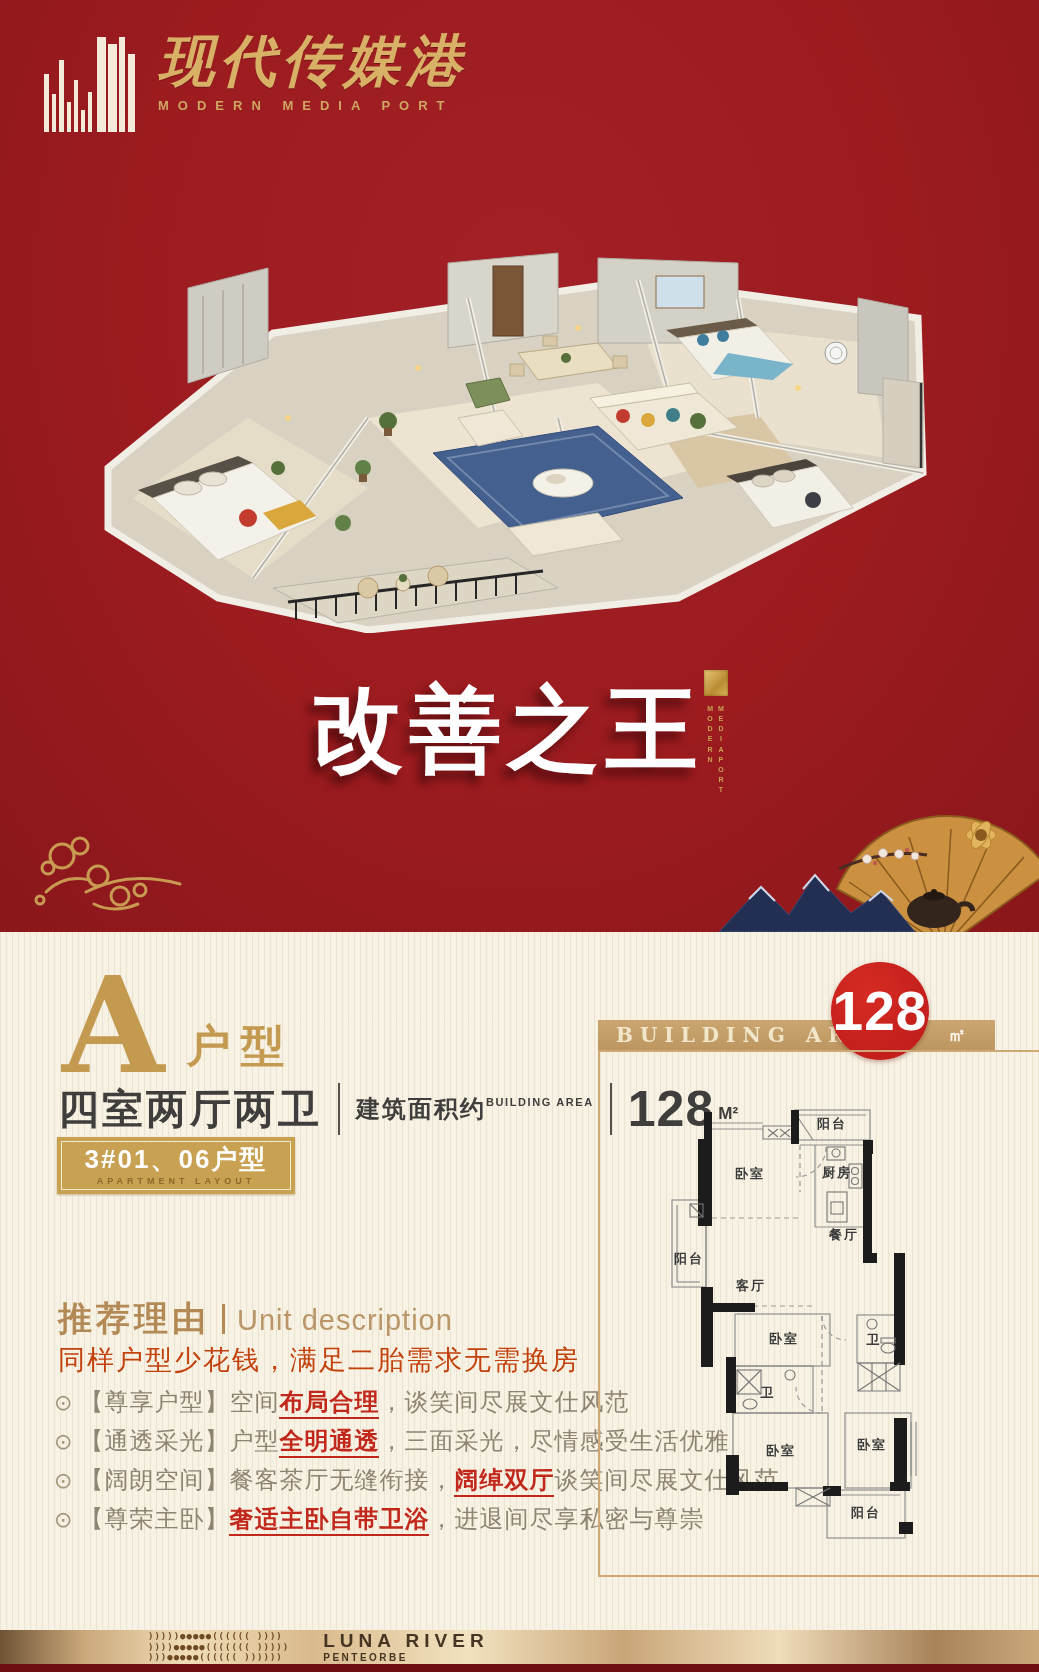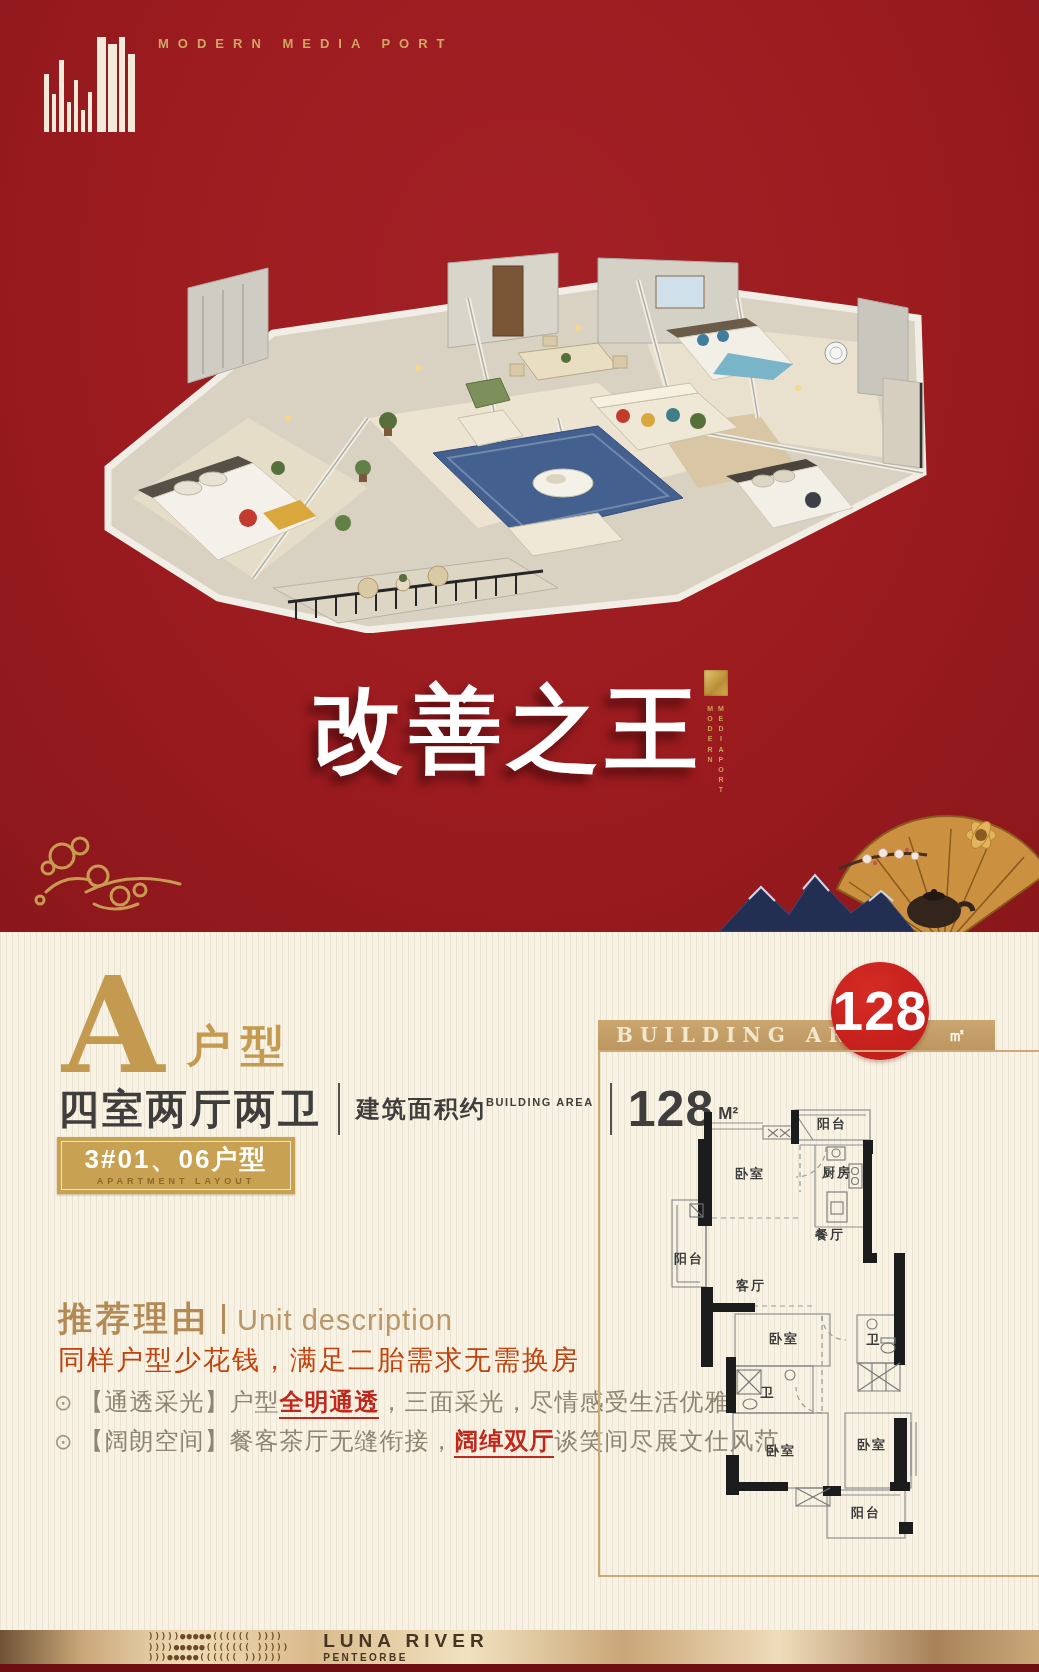--- a/index.html
+++ b/index.html
@@ -151,20 +151,21 @@
           <rect x="30" y="50" width="4" height="52"></rect>
           <rect x="37" y="80" width="4" height="22"></rect>
           <rect x="44" y="62" width="4" height="40"></rect>
           <rect x="53" y="7" width="9" height="95"></rect>
           <rect x="64" y="14" width="9" height="88"></rect>
           <rect x="75" y="7" width="6" height="95"></rect>
           <rect x="84" y="24" width="7" height="78"></rect>
         </g>
       </svg>
       <div class="logo-text">
+        <div class="cn">现代传媒港</div>
         <div class="en">MODERN MEDIA PORT</div>
       </div>
     </div>
 
     <svg class="abs" style="left:38px;top:168px;" width="920" height="465" viewBox="0 0 920 465">
 
       <polygon points="70,300 235,165 600,112 880,150 885,305 640,430 330,462 180,430 70,360" fill="#d9d2c2" stroke="#8e8b82" stroke-width="3"></polygon>
       <polygon points="70,300 235,165 600,112 880,150 885,305 640,430 330,462 180,430 70,360" fill="none" stroke="#f1eee6" stroke-width="7"></polygon>
 
       <polygon points="95,330 210,250 330,320 215,410" fill="#e6ddc9"></polygon>
@@ -391,22 +392,24 @@
   </div>
 
   <div class="abs desc-head">
     <div class="desc-title">推荐理由</div>
     <div class="desc-sep"></div>
     <div class="desc-en">Unit description</div>
   </div>
   <div class="abs desc-sub">同样户型少花钱，满足二胎需求无需换房</div>
 
   <ul class="abs bullets">
+      <li><span class="b-icon">⊙</span><span>【尊享户型】</span><span>空间</span><span class="b-hl">布局合理</span><span>，谈笑间尽展文仕风范</span></li>
       <li><span class="b-icon">⊙</span><span>【通透采光】</span><span>户型</span><span class="b-hl">全明通透</span><span>，三面采光，尽情感受生活优雅</span></li>
       <li><span class="b-icon">⊙</span><span>【阔朗空间】</span><span>餐客茶厅无缝衔接，</span><span class="b-hl">阔绰双厅</span><span>谈笑间尽展文仕风范</span></li>
+      <li><span class="b-icon">⊙</span><span>【尊荣主卧】</span><span></span><span class="b-hl">奢适主卧自带卫浴</span><span>，进退间尽享私密与尊崇</span></li>
     </ul>
 
   <div class="abs fp-bar">
     <div class="fp-bar-text">BUILDING AREA</div>
   </div>
   <div class="abs fp-circle">
     <span>128</span>
   </div>
   <div class="abs fp-sqm">㎡</div>
 
@@ -496,21 +499,21 @@
         <line x1="180" y1="77" x2="190" y2="85"></line>
           <line x1="190" y1="77" x2="180" y2="85"></line>
         <rect x="90" y="152" width="13" height="13"></rect>
           <line x1="90" y1="152" x2="103" y2="165"></line>
       </g>
     </svg>
     <div>
         <div class="fp-room-label" style="left: 232px; top: 72px;">阳台</div>
         <div class="fp-room-label" style="left: 150px; top: 122px;">卧室</div>
         <div class="fp-room-label" style="left: 237px; top: 121px;">厨房</div>
-        <div class="fp-room-label" style="left: 230px; top: 183px;">餐厅</div>
+        <div class="fp-room-label" style="left: 244px; top: 183px;">餐厅</div>
         <div class="fp-room-label" style="left: 89px; top: 207px;">阳台</div>
         <div class="fp-room-label" style="left: 151px; top: 234px;">客厅</div>
         <div class="fp-room-label" style="left: 184px; top: 287px;">卧室</div>
         <div class="fp-room-label" style="left: 274px; top: 288px;">卫</div>
         <div class="fp-room-label" style="left: 168px; top: 341px;">卫</div>
         <div class="fp-room-label" style="left: 181px; top: 399px;">卧室</div>
         <div class="fp-room-label" style="left: 272px; top: 393px;">卧室</div>
         <div class="fp-room-label" style="left: 266px; top: 461px;">阳台</div>
       </div>
   </div>

